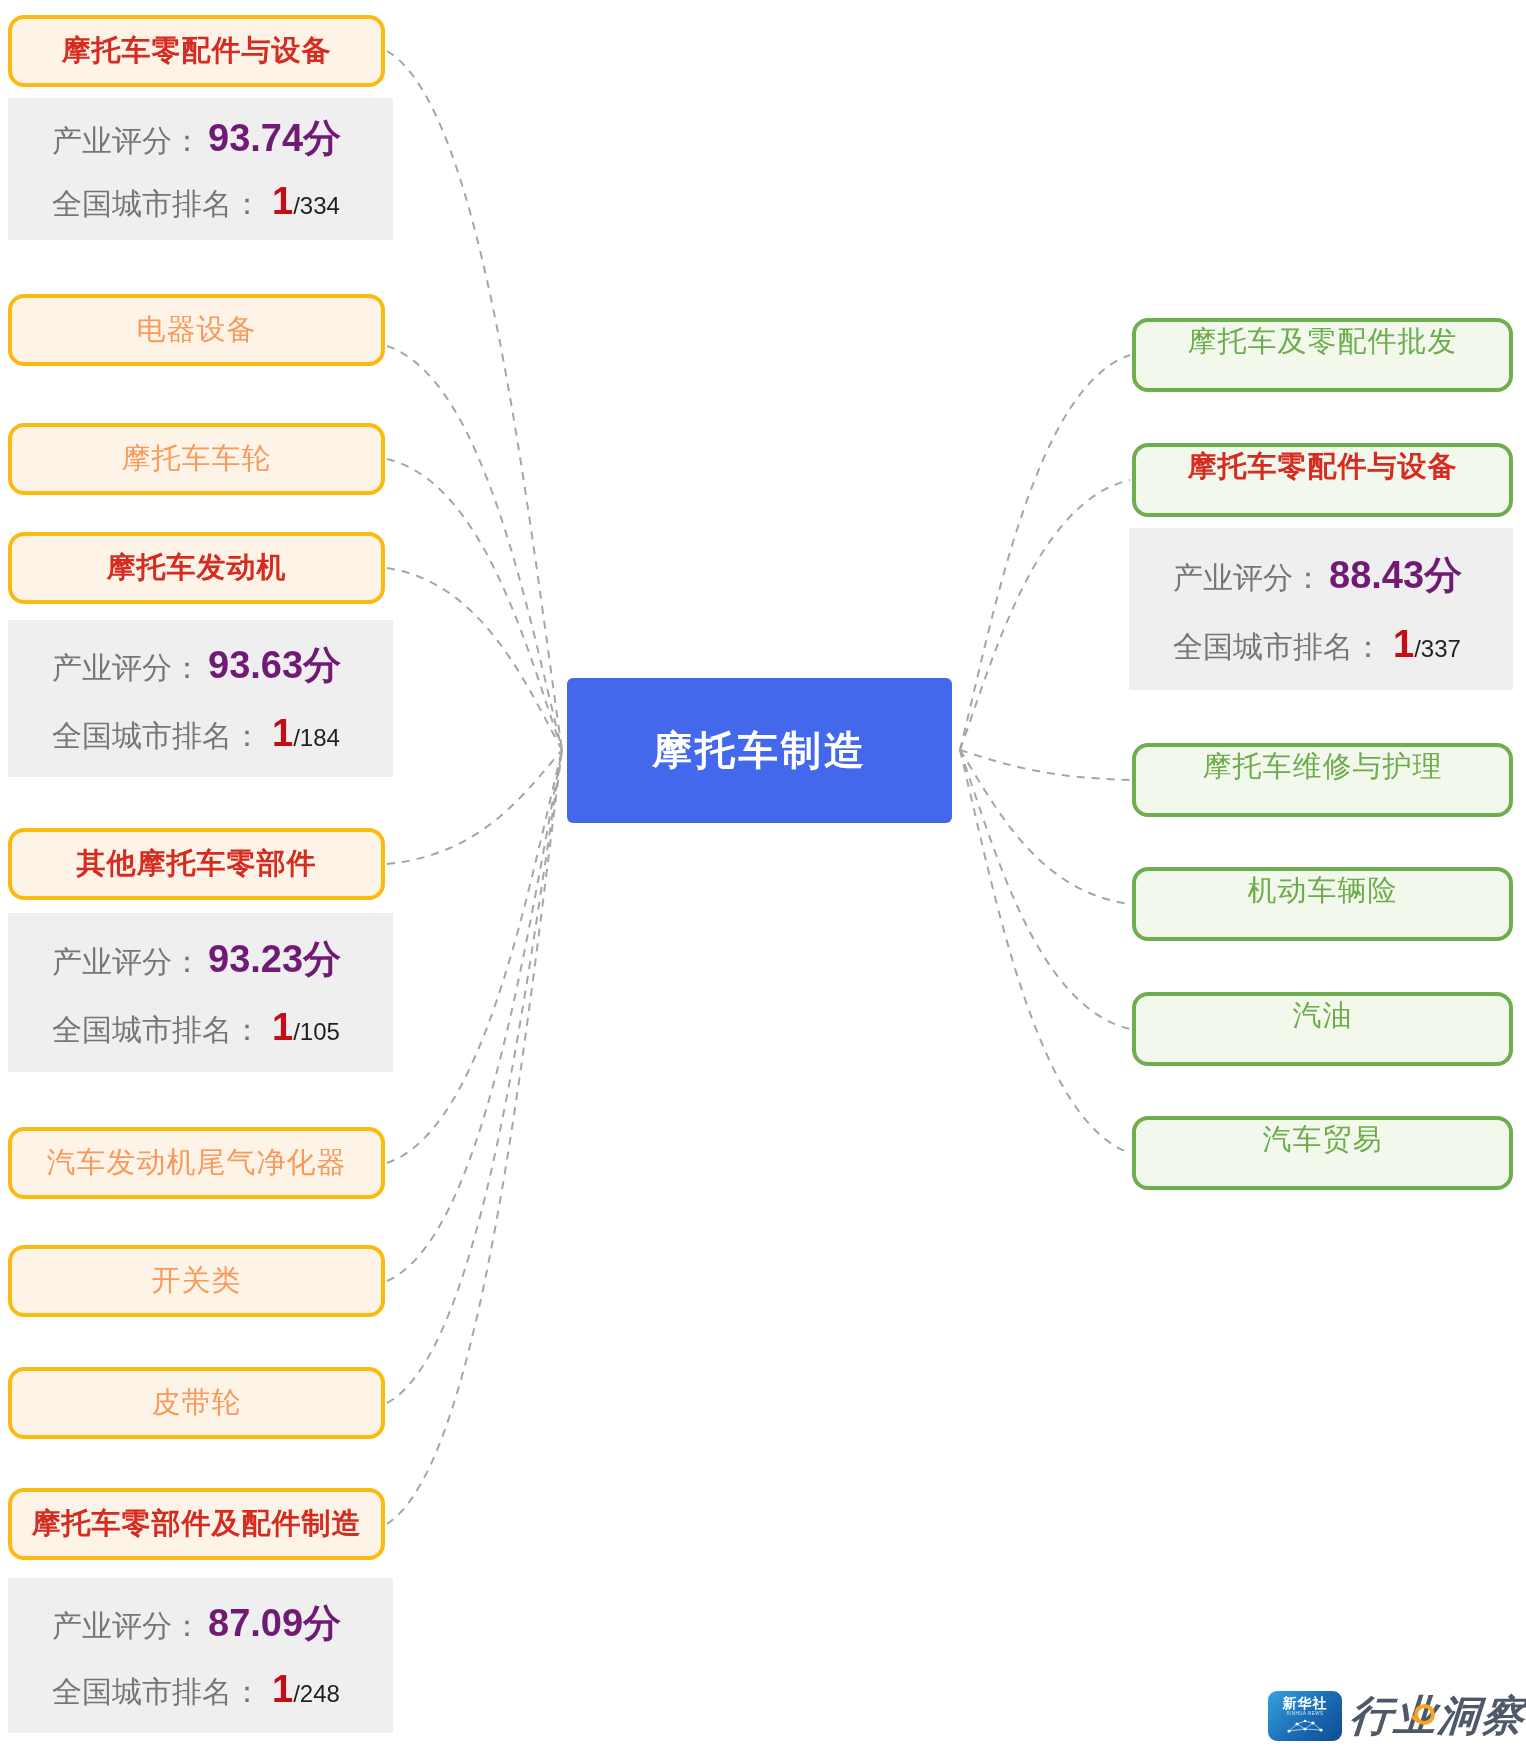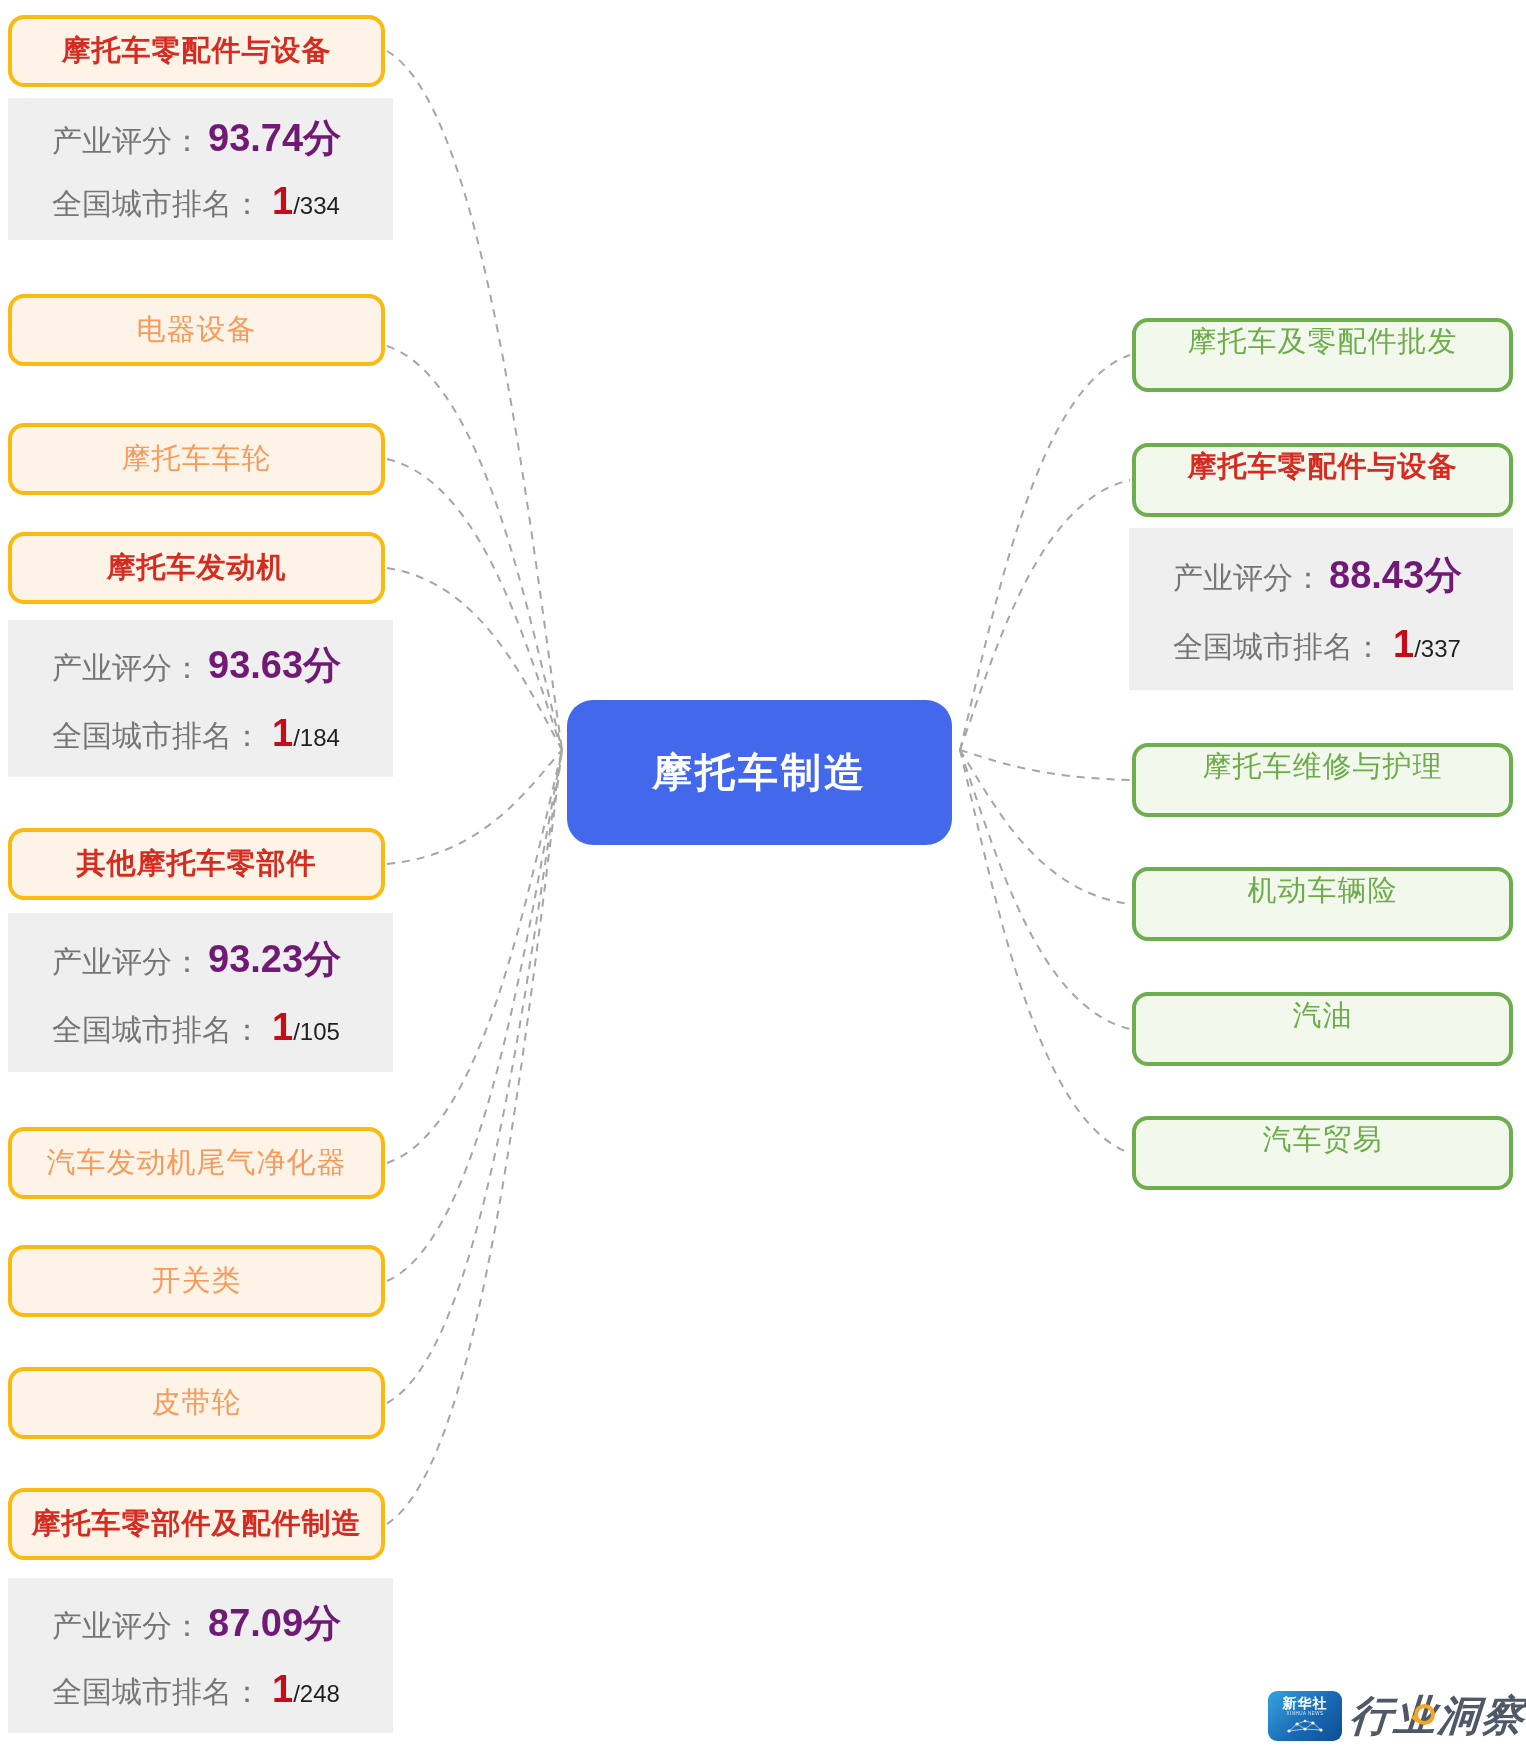--- a/index.html
+++ b/index.html
@@ -26,22 +26,22 @@
          justify-content:space-evenly;padding-left:44px;box-sizing:border-box;}
   .stats.left{left:8px;width:385px;}
   .stats.right{left:1129px;width:384px;}
   .srow{display:flex;align-items:baseline;white-space:nowrap;}
   .slabel{font-size:30px;color:#767676;}
   .sval{font-size:38px;font-weight:800;color:#701a75;margin-left:6px;}
   .srank{font-size:38px;font-weight:800;color:#C30D17;margin-left:10px;}
   .stotal{font-size:24px;color:#1F1F1F;}
 
   
-  .center-node{position:absolute;left:567px;top:700px;width:385px;height:145px;
-         background:#4468EC;border-radius:26px;display:flex;align-items:center;justify-content:center;}
+  .center-node{position:absolute;left:567px;top:678px;width:385px;height:145px;
+         background:#4468EC;border-radius:6px;display:flex;align-items:center;justify-content:center;}
   .center-node .lbl{color:#ffffff;font-size:40px;font-weight:800;letter-spacing:3px;}
 
   
   .logo{position:absolute;left:1268px;top:1688px;display:flex;align-items:center;}
   .logo-icon{width:74px;height:50px;border-radius:9px;position:relative;overflow:hidden;
          background:linear-gradient(135deg,#35A3DE 0%,#1A6AB4 55%,#0D4E92 100%);
          display:flex;flex-direction:column;align-items:center;justify-content:flex-start;}
   .logo-icon .cn{color:#fff;font-size:14px;font-weight:700;line-height:15px;margin-top:5px;letter-spacing:1px;}
   .logo-icon .en{color:#D7ECFA;font-size:4.5px;line-height:6px;letter-spacing:.5px;}
   .logo-icon svg{display:block;margin-top:2px;}

